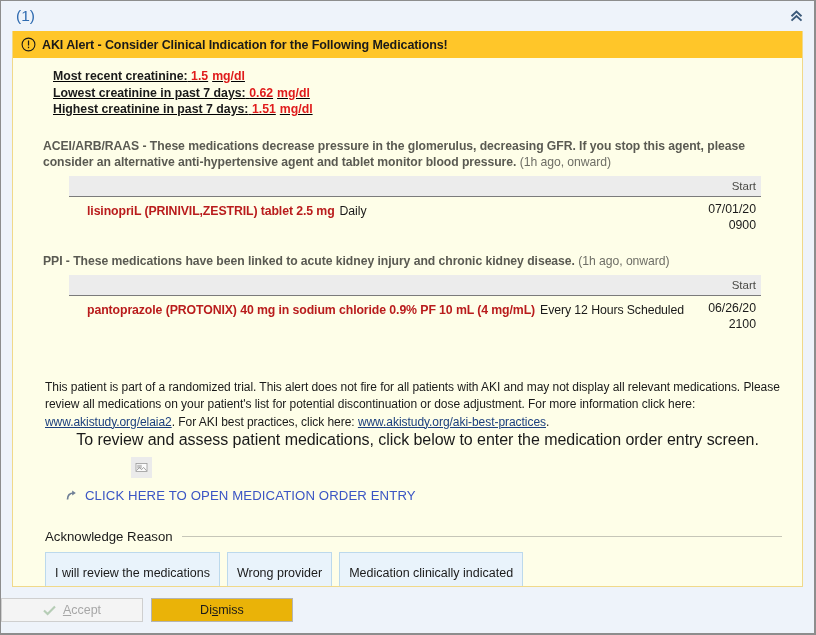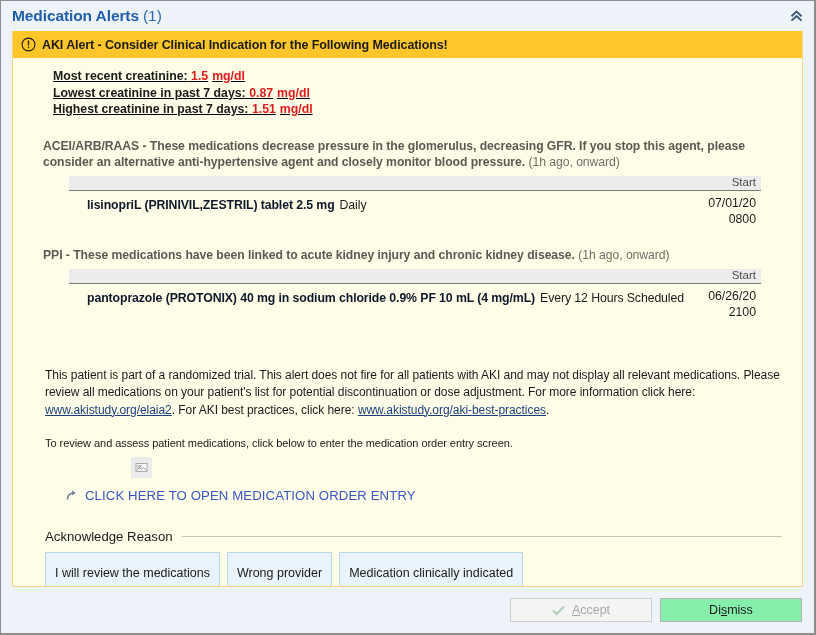--- a/index.html
+++ b/index.html
@@ -136,43 +136,44 @@
     color: #6e6e66;
   }
 
   .med-table {
     margin-top: 6px;
     margin-left: 26px;
     width: 692px;
   }
   .med-head {
     background: #ececec;
-    height: 15px;
-    display: flex;
+    height: 21px;
+    display: flex;
+    align-items: center;
     justify-content: flex-end;
     padding-right: 5px;
     box-sizing: border-box;
     border-bottom: 1px solid #7b7b7b;
     padding-left: 32px;
   }
   .med-head-label {
     font-size: 11.5px;
     color: #4a4a46;
   }
   .med-row {
     display: flex;
     justify-content: space-between;
     align-items: flex-start;
     padding: 4px 5px 0 18px;
     box-sizing: border-box;
   }
   .med-name {
     font-size: 12.3px;
     font-weight: bold;
-    color: #0f172a;
+    color: #b91c1c;
     letter-spacing: -0.1px;
   }
   .med-sig {
     font-size: 12.3px;
     font-weight: normal;
     color: #1a1a1a;
     margin-left: 5px;
     letter-spacing: -0.1px;
   }
   .med-start {
@@ -192,25 +193,25 @@
     color: #1a1a1a;
     line-height: 17.5px;
     max-width: 735px;
     letter-spacing: -0.05px;
   }
   .info-link {
     color: #1b3f7d;
     text-decoration: underline;
   }
   .info-sub {
-    margin-top: 18px;
     margin-left: 2px;
-    font-size: 11px;
+    font-size: 16px;
     color: #1a1a1a;
     letter-spacing: -0.05px;
+    text-align: center;
   }
 
   
   .placeholder-img {
     margin-top: 8px;
     margin-left: 88px;
     width: 21px;
     height: 21px;
     background: #ebebeb;
     display: flex;
@@ -276,35 +277,35 @@
     white-space: nowrap;
   }
 
   
   .footer {
     flex: 0 0 46px;
     height: 46px;
     background: #eef3fa;
     display: flex;
     align-items: center;
-    justify-content: flex-end;
+    justify-content: flex-start;
     padding-right: 12px;
     box-sizing: border-box;
     gap: 8px;
   }
   .footer-btn {
     width: 142px;
     height: 24px;
     box-sizing: border-box;
     font-family: "Liberation Sans", sans-serif;
     font-size: 12.5px;
     display: flex;
     align-items: center;
     justify-content: center;
-    background: #86efac;
+    background: #eab308;
     border: 1px solid #b4b4b4;
     color: #1a1a1a;
     white-space: nowrap;
   }
   .footer-btn.disabled {
     color: #a7a7a7;
     border-color: #cfcfcf;
     background: #f4f4f4;
   }
   .check-icon {
@@ -314,21 +315,20 @@
     flex: 0 0 13px;
   }
   .accel { text-decoration: underline; }
 </style>
 </head>
 <body>
 
 <div class="window">
 
   <div class="titlebar">
-    <span class="title-text">Medication Alerts</span>
     <span class="title-count">(1)</span>
     <span class="collapse-btn">
       <svg width="15" height="15" viewBox="0 0 15 15" aria-hidden="true">
         <path d="M2.5 7.2 L7.5 2.6 L12.5 7.2" fill="none" stroke="#3c5a7a" stroke-width="1.9"></path>
         <path d="M2.5 11.6 L7.5 7.0 L12.5 11.6" fill="none" stroke="#3c5a7a" stroke-width="1.9"></path>
       </svg>
     </span>
   </div>
 
   <div class="alert-card">
@@ -346,44 +346,44 @@
 
     <div class="alert-body">
 
       <div class="labs">
         <div class="lab-line">
           <span>Most recent creatinine:</span>
           <span class="lab-value">1.5</span><span class="lab-unit">mg/dl</span>
         </div>
         <div class="lab-line">
           <span>Lowest creatinine in past 7 days:</span>
-          <span class="lab-value">0.87</span><span class="lab-unit">mg/dl</span>
+          <span class="lab-value">0.62</span><span class="lab-unit">mg/dl</span>
         </div>
         <div class="lab-line">
           <span>Highest creatinine in past 7 days:</span>
           <span class="lab-value">1.51</span><span class="lab-unit">mg/dl</span>
         </div>
       </div>
 
       <div class="class-block">
         <div class="class-desc">
-          <span>ACEI/ARB/RAAS - These medications decrease pressure in the glomerulus, decreasing GFR. If you stop this agent, please consider an alternative anti-hypertensive agent and closely monitor blood pressure.</span>
+          <span>ACEI/ARB/RAAS - These medications decrease pressure in the glomerulus, decreasing GFR. If you stop this agent, please consider an alternative anti-hypertensive agent and tablet monitor blood pressure.</span>
           <span class="class-when">(1h ago, onward)</span>
         </div>
         <div class="med-table">
           <div class="med-head">
             <span class="med-head-label">Start</span>
           </div>
           <div class="med-row">
             <div>
               <span class="med-name">lisinopriL (PRINIVIL,ZESTRIL) tablet 2.5 mg</span><span class="med-sig">Daily</span>
             </div>
             <div class="med-start">
               <div>07/01/20</div>
-              <div>0800</div>
+              <div>0900</div>
             </div>
           </div>
         </div>
       </div>
 
       <div class="class-block">
         <div class="class-desc">
           <span>PPI - These medications have been linked to acute kidney injury and chronic kidney disease.</span>
           <span class="class-when">(1h ago, onward)</span>
         </div>

